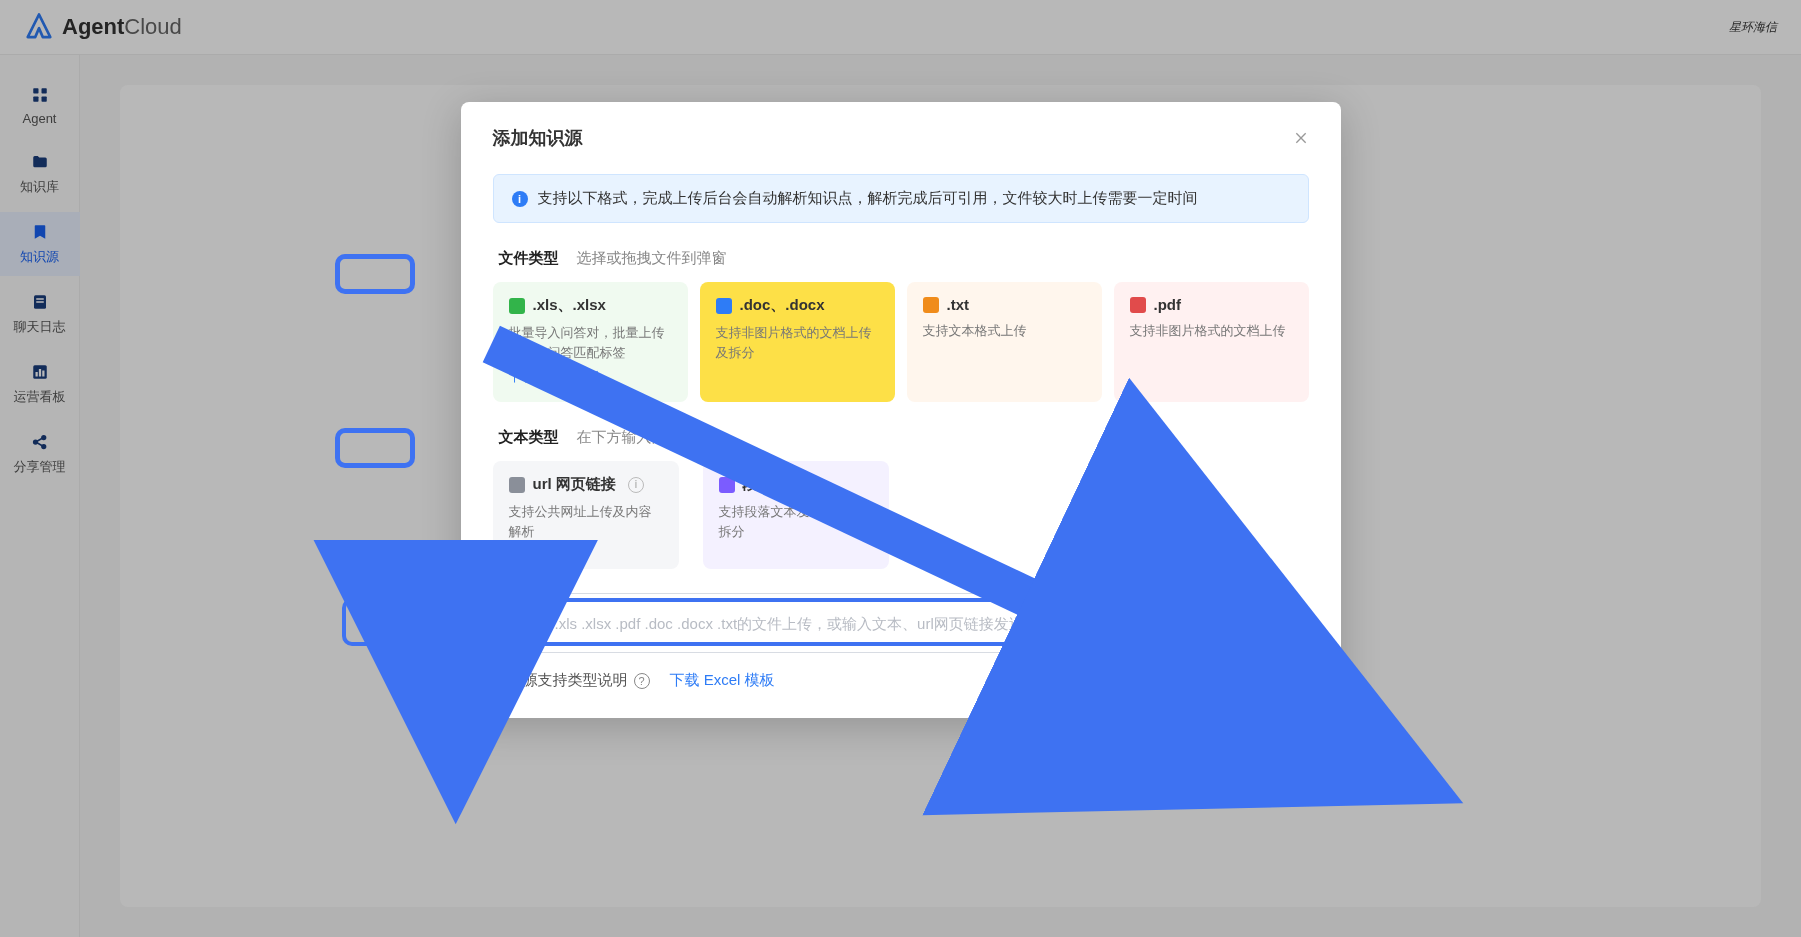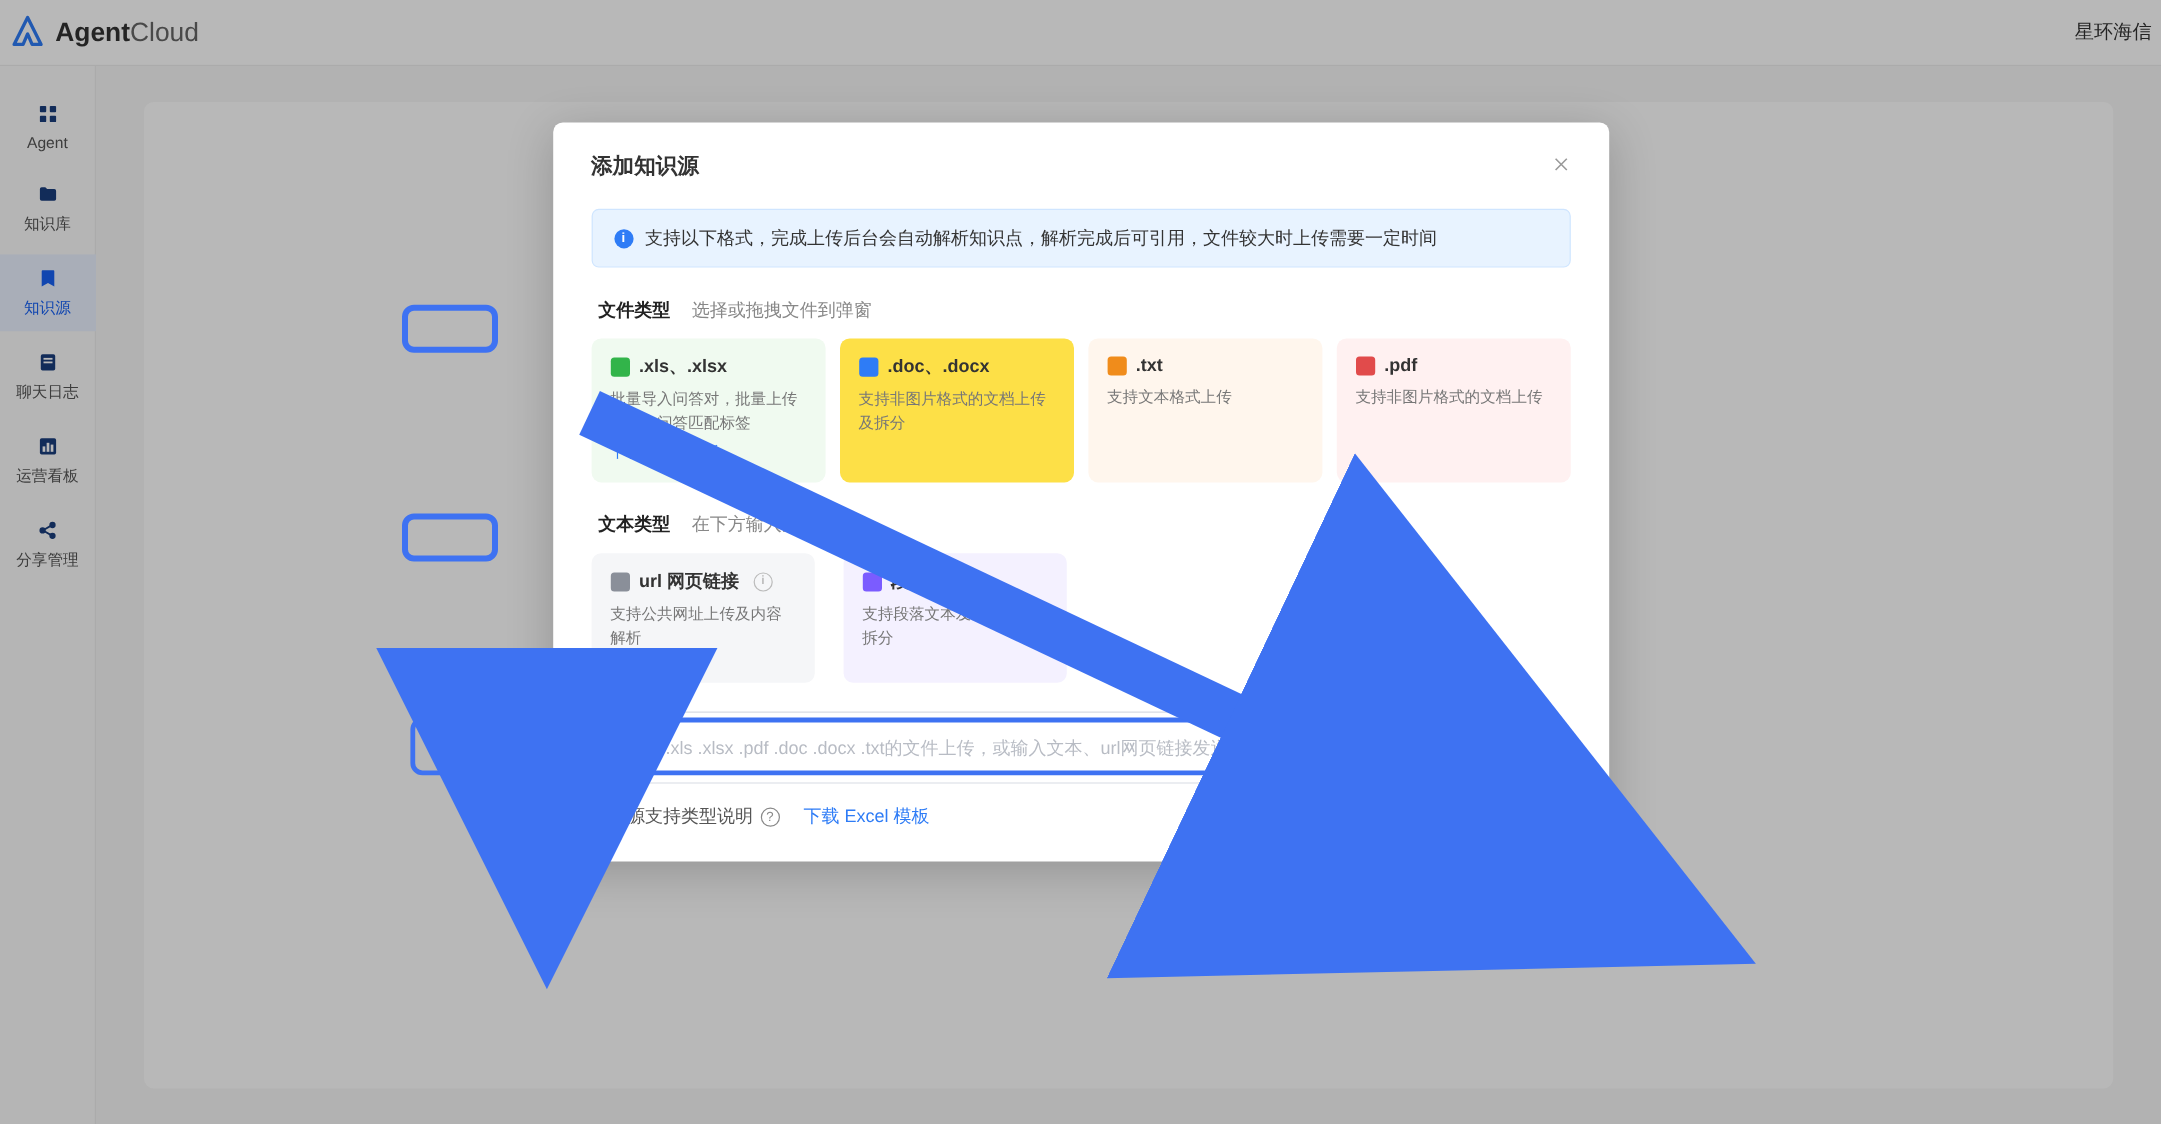--- a/index.html
+++ b/index.html
@@ -1,22 +1,22 @@
 <!DOCTYPE html>
 <html><head>
 <meta charset="utf-8">
 <style>
 * { box-sizing: border-box; margin: 0; padding: 0; }
 html, body { width: 100%; height: 100%; font-family: -apple-system, "PingFang SC", "Microsoft YaHei", sans-serif; background: #fff; color: #333; }
 .app { position: relative; width: 100%; height: 100%; display: flex; flex-direction: column; }
-.header { height: 55px; display: flex; align-items: center; padding: 0 8px; border-bottom: 1px solid #eee; }
+.header { height: 55px; display: flex; align-items: center; padding: 0 24px; border-bottom: 1px solid #eee; }
 .logo-wrap { display: flex; align-items: center; gap: 8px; }
 .logo-text { font-size: 22px; font-weight: 700; }
 .logo-text .light { font-weight: 400; color: #666; }
-.header-right { margin-left: auto; font-size: 16px; color: #333; }
+.header-right { margin-left: auto; font-size: 12px; color: #333; font-style: italic; }
 .body { flex: 1; display: flex; }
 .sidebar { width: 80px; background: #fbfbfb; border-right: 1px solid #eee; padding-top: 20px; display: flex; flex-direction: column; align-items: center; gap: 6px; }
 .sb-item { width: 80px; padding: 10px 0; display: flex; flex-direction: column; align-items: center; gap: 6px; font-size: 13px; color: #555; cursor: pointer; }
 .sb-item.active { background: #eaf2ff; color: #1861f4; }
 .sb-icon { width: 20px; height: 20px; display: flex; align-items: center; justify-content: center; font-size: 18px; color: #1a3d7c; }
 .sb-item.active .sb-icon { color: #1861f4; }
 .main { flex: 1; background: #f7f7f7; padding: 30px 40px; }
 .main-card { background: #fff; border-radius: 8px; width: 100%; height: 100%; }
 
 

